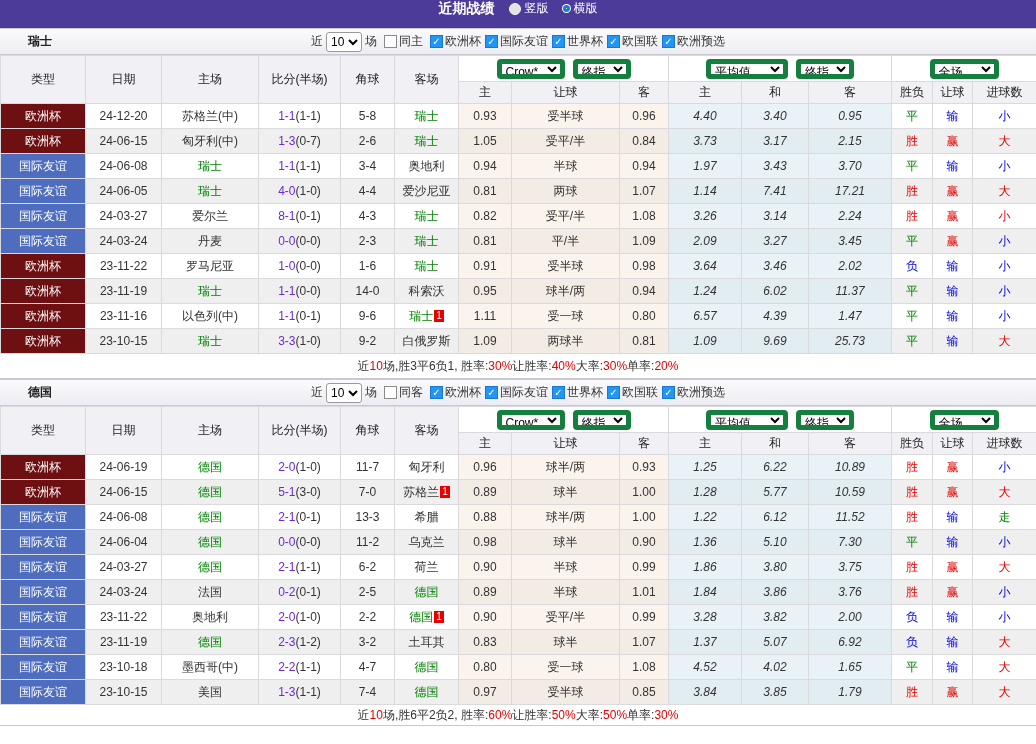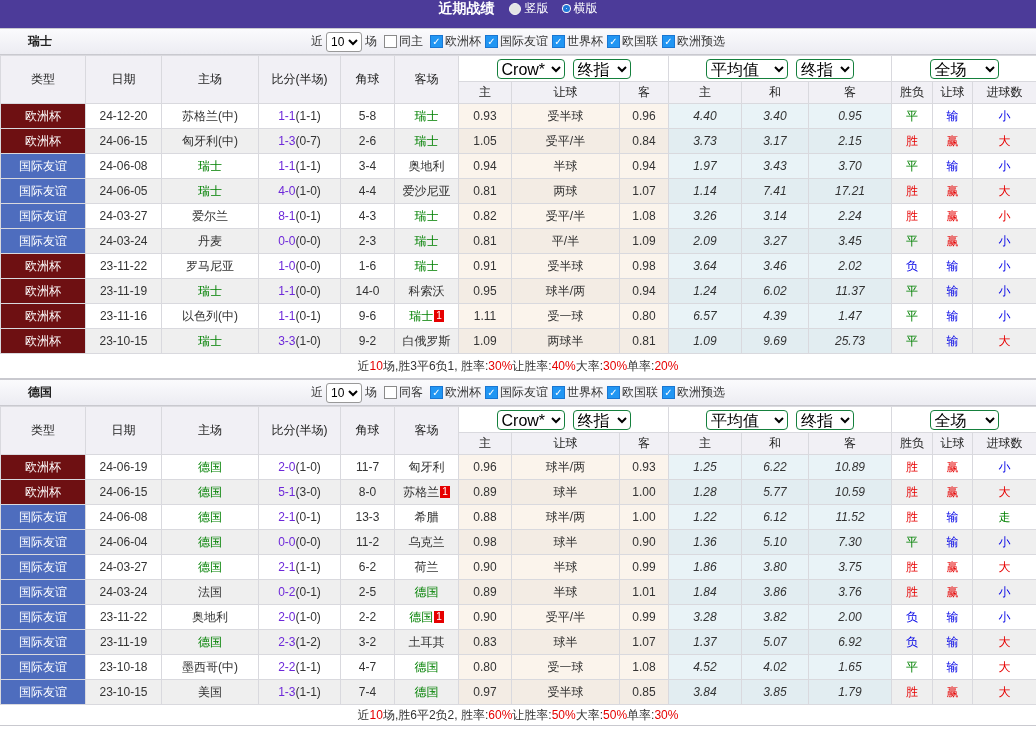--- a/index.html
+++ b/index.html
@@ -57,21 +57,21 @@
   tbody tr.alt td.tint-m { background:#E2EDF1; }
   td.tk-euro, tbody tr.alt td.tk-euro { background:#6E1012; color:#fff; }
   td.tk-frie, tbody tr.alt td.tk-frie { background:#4E6DBE; color:#fff; }
   .c-r { color:#E60000; } .c-g { color:#008000; } .c-b { color:#0000E6; }
   .team-green { color:#008000; }
   .score-red { color:#6d28d9; }
   .badge {
     display:inline-block; background:#E60000; color:#fff; font-size:10px;
     line-height:12px; padding:0 2px; margin-left:1px; vertical-align:1px;
   }
-  .hsel { height:20px; border:1px solid #15803d; border-radius:4px; background:#fff; font-size:16px; margin:0 4px; }
+  .hsel { height:20px; border:5px solid #15803d; border-radius:4px; background:#fff; font-size:12px; margin:0 4px; }
   .w1 { width:68px; } .w2 { width:58px; } .w3 { width:82px; } .w4 { width:69px; }
   
   .summary {
     display:flex; align-items:center; justify-content:center;
     background:#fff; border-bottom:1px solid #c9c9cf;
   }
   .summary.h25 { height:25px; } .summary.h21 { height:21px; }
   .summary .red { color:#E60000; }
 </style>
 </head>
@@ -447,21 +447,21 @@
             <td class="tint-m">10.89</td>
             <td class="c-r">胜</td>
             <td class="c-r">赢</td>
             <td class="c-b">小</td>
           </tr>
           <tr class="alt">
             <td class="tk-euro">欧洲杯</td>
             <td>24-06-15</td>
             <td><span class="team-green">德国</span></td>
             <td><span class="score-red">5-1</span><span>(3-0)</span></td>
-            <td>8-0</td>
+            <td>7-0</td>
             <td><span>苏格兰</span><span class="badge">1</span></td>
             <td class="tint-o">0.89</td>
             <td class="tint-o">球半</td>
             <td class="tint-o">1.00</td>
             <td class="tint-m">1.28</td>
             <td class="tint-m">5.77</td>
             <td class="tint-m">10.59</td>
             <td class="c-r">胜</td>
             <td class="c-r">赢</td>
             <td class="c-r">大</td>

